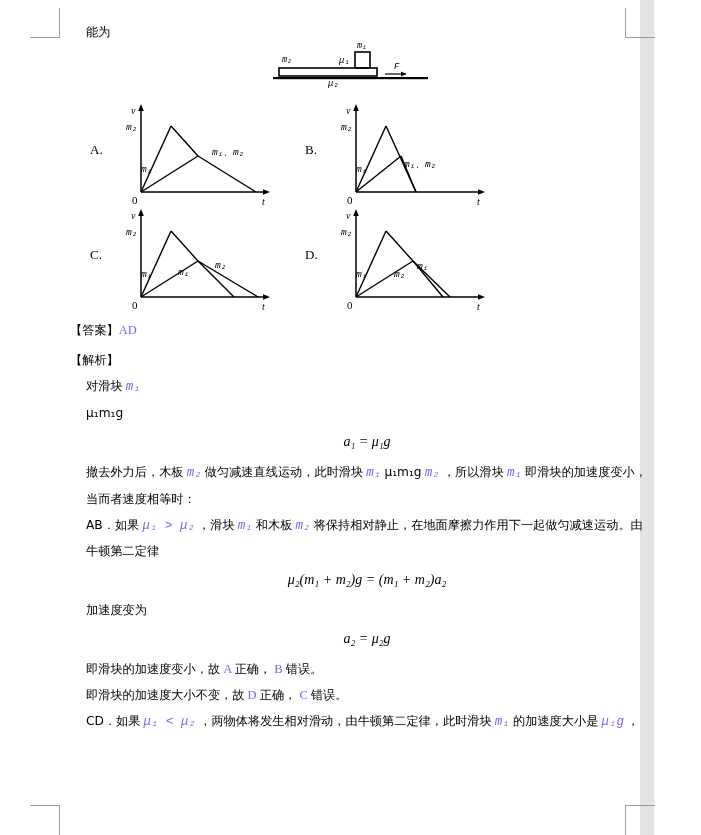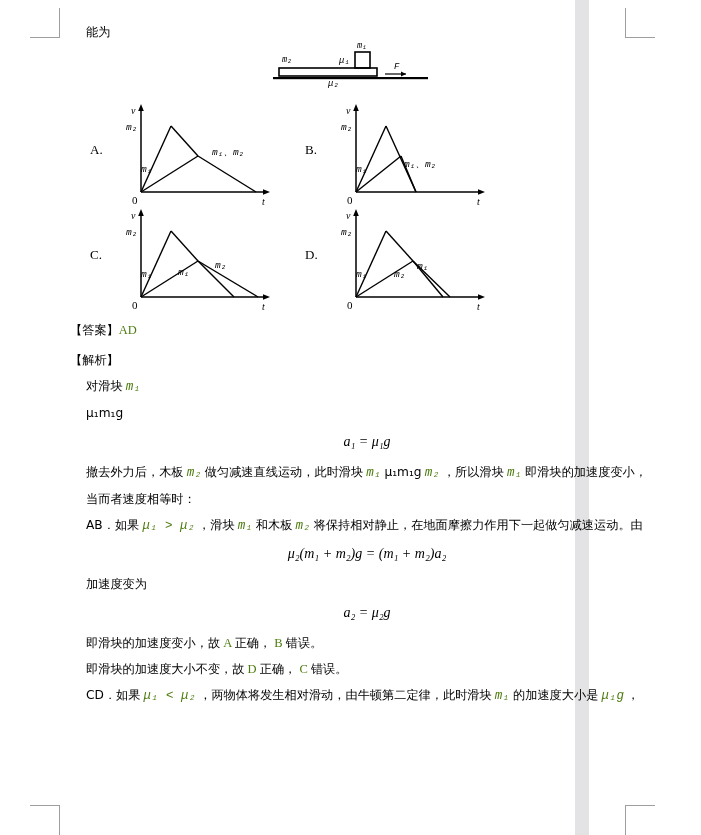--- a/index.html
+++ b/index.html
@@ -11,21 +11,21 @@
     width: 701px;
     height: 835px;
     position: relative;
     font-family: "Liberation Serif", "DejaVu Serif", serif;
     color: #000000;
     overflow: hidden;
   }
   .page {
     position: absolute;
     left: 0; top: 0;
-    width: 589px; height: 835px;
+    width: 654px; height: 835px;
     background: #ffffff;
   }
   .right-margin-strip {
     position: absolute;
     right: 0; top: 0;
     width: 14px; height: 835px;
     background: #e3e3e5;
   }
   
   .crop {
@@ -59,21 +59,21 @@
 
   .line {
     font-size: 12.5px;
     line-height: 1.35;
     white-space: nowrap;
   }
   .cn {
     font-family: "DejaVu Sans", "Liberation Sans", sans-serif;
     font-size: 12.2px;
   }
-  .blue { color: #4d7c0f; }
+  .blue { color: #8b5cf6; }
   .mathi {
     font-family: Liberation Mono, monospace;
     font-style: italic;
   }
 
   .eq {
     text-align: center;
     font-family: "Liberation Serif", "DejaVu Serif", serif;
     font-style: italic;
     font-size: 14px;
@@ -301,20 +301,23 @@
     <div class="line">
       <span class="cn">AB．如果</span>
       <span class="mathi blue">μ₁ &gt; μ₂</span>
       <span class="cn">，滑块</span>
       <span class="mathi blue">m₁</span>
       <span class="cn">和木板</span>
       <span class="mathi blue">m₂</span>
       <span class="cn">将保持相对静止，在地面摩擦力作用下一起做匀减速运动。由</span>
     </div>
 
+    <div class="line">
+      <span class="cn">牛顿第二定律</span>
+    </div>
 
     <div class="eq">μ₂(m₁ + m₂)g = (m₁ + m₂)a₂</div>
 
     <div class="line">
       <span class="cn">加速度变为</span>
     </div>
 
     <div class="eq">a₂ = μ₂g</div>
 
     <div class="line">

